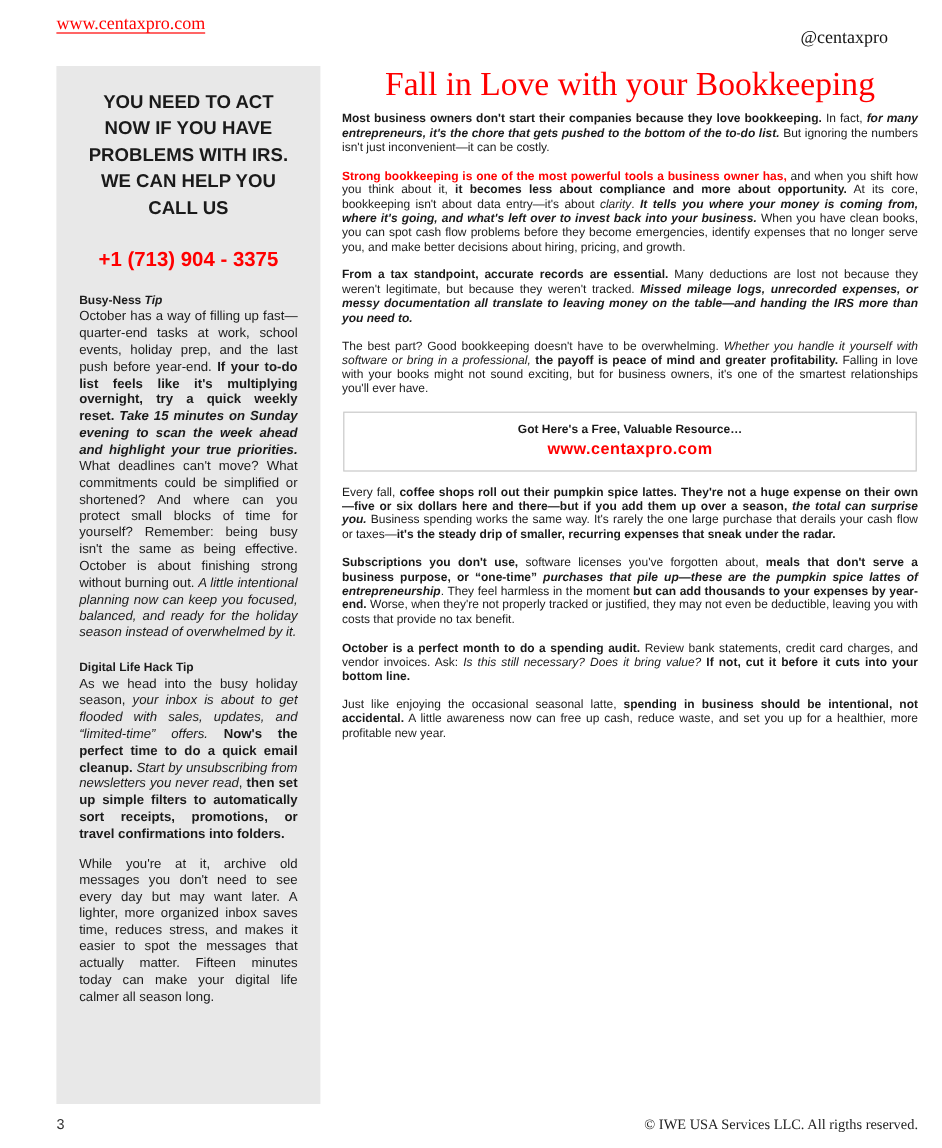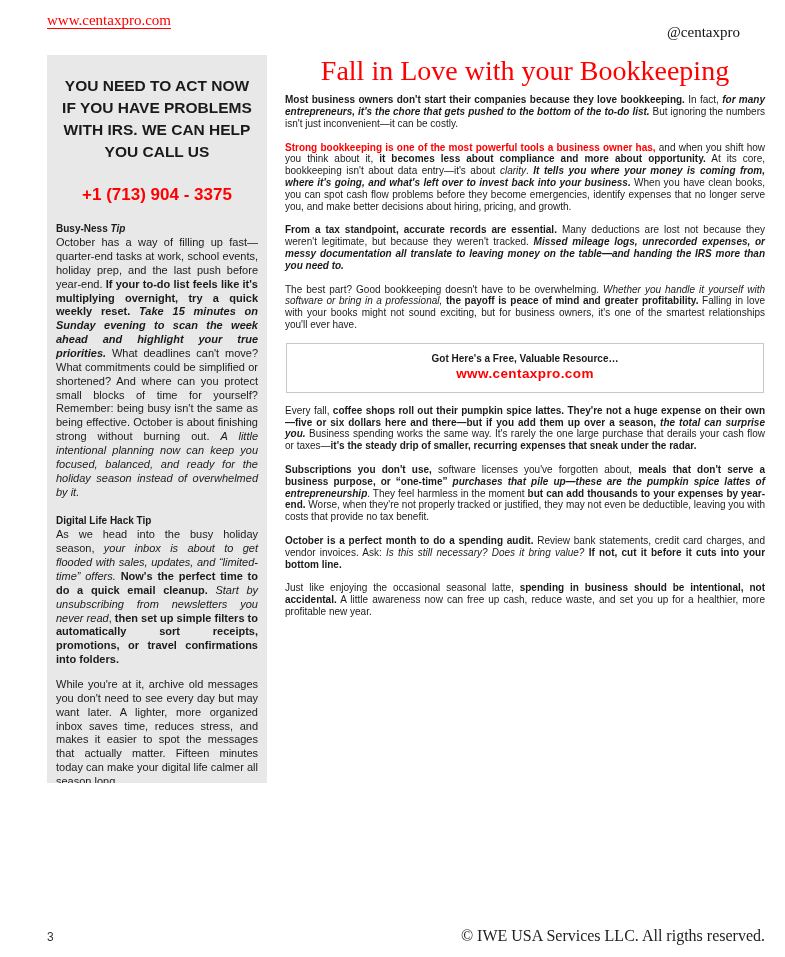--- a/index.html
+++ b/index.html
@@ -10,43 +10,43 @@
     padding:12px 20px 12px 47px; display:flex; flex-direction:column;
     font-family:"Liberation Sans", sans-serif; color:#1a1a1a; overflow:hidden;
   }
   
   .top-bar{ display:flex; justify-content:space-between; align-items:flex-start;
     padding-right:25px; font-family:"Liberation Serif", serif; font-size:15px; }
   .site-link{ color:var(--red); text-decoration:underline; text-underline-offset:3px; cursor:pointer; }
   .handle{ color:#111;margin-top:12px; }
   
   .content-row{ display:flex; gap:18px; margin-top:14px; flex:1 1 auto; min-height:0; }
-  .sidebar{ flex:0 0 220px; width:220px; height:728px; background:var(--sidebar-bg);
-    padding:16px 9px 10px; overflow:hidden; }
+  .sidebar{ flex:0 0 220px; width:220px; height:865px; background:var(--sidebar-bg);
+    padding:16px 19px 10px; overflow:hidden; }
   .cta{ text-align:center; font-weight:bold; font-size:15.5px; line-height:1.42; margin-top:4px; }
   .cta-phone{ color:var(--red); font-size:17px; font-weight:bold; white-space:nowrap; margin-top:20px; }
   .tip{ margin-top:16px; }
   .tip-heading{ font-size:10px; margin:12px 0 2px; font-weight:bold; }
   .tip-para{ font-size:11px; line-height:1.26; text-align:justify; margin:0 0 11px; }
   
   .main-col{ flex:1 1 auto; min-width:0; }
   .article-title{ font-family:"Liberation Serif", serif; color:var(--red); font-weight:normal;
     font-size:28px; line-height:1.15; text-align:center; margin:0 0 7px; }
   .body-para{ font-size:10px; line-height:1.18; text-align:justify; margin:0 0 12px; }
   .resource-box{ border:1px solid var(--box-border); text-align:center;
     padding:8px 24px 9px; margin:2px 1px 12px; line-height:1.32; }
   .res-heading{ font-weight:bold; font-size:10px; }
   .res-body{ font-size:12.5px; }
   .res-link{ display:block; color:var(--red); font-weight:bold; font-size:13.5px;
     letter-spacing:.4px; text-decoration:none; cursor:pointer; }
   
   .page-footer{ display:flex; justify-content:space-between; align-items:baseline;
     margin-top:auto; padding-top:6px; }
   .page-num{ font-size:12px; color:#333; }
-  .copyright{ font-family:"Liberation Serif", serif; font-size:16px; color:#222;text-align:center; }
+  .copyright{ font-family:"Liberation Serif", serif; font-size:12px; color:#222;text-align:center; }
   
   .seg-b{ font-weight:bold; }
   .seg-i{ font-style:italic; }
   .seg-bi{ font-weight:bold; font-style:italic; }
   .seg-rb{ font-weight:bold; color:var(--red); }
 </style>
 </head>
 <body>
 
 <div class="page">

